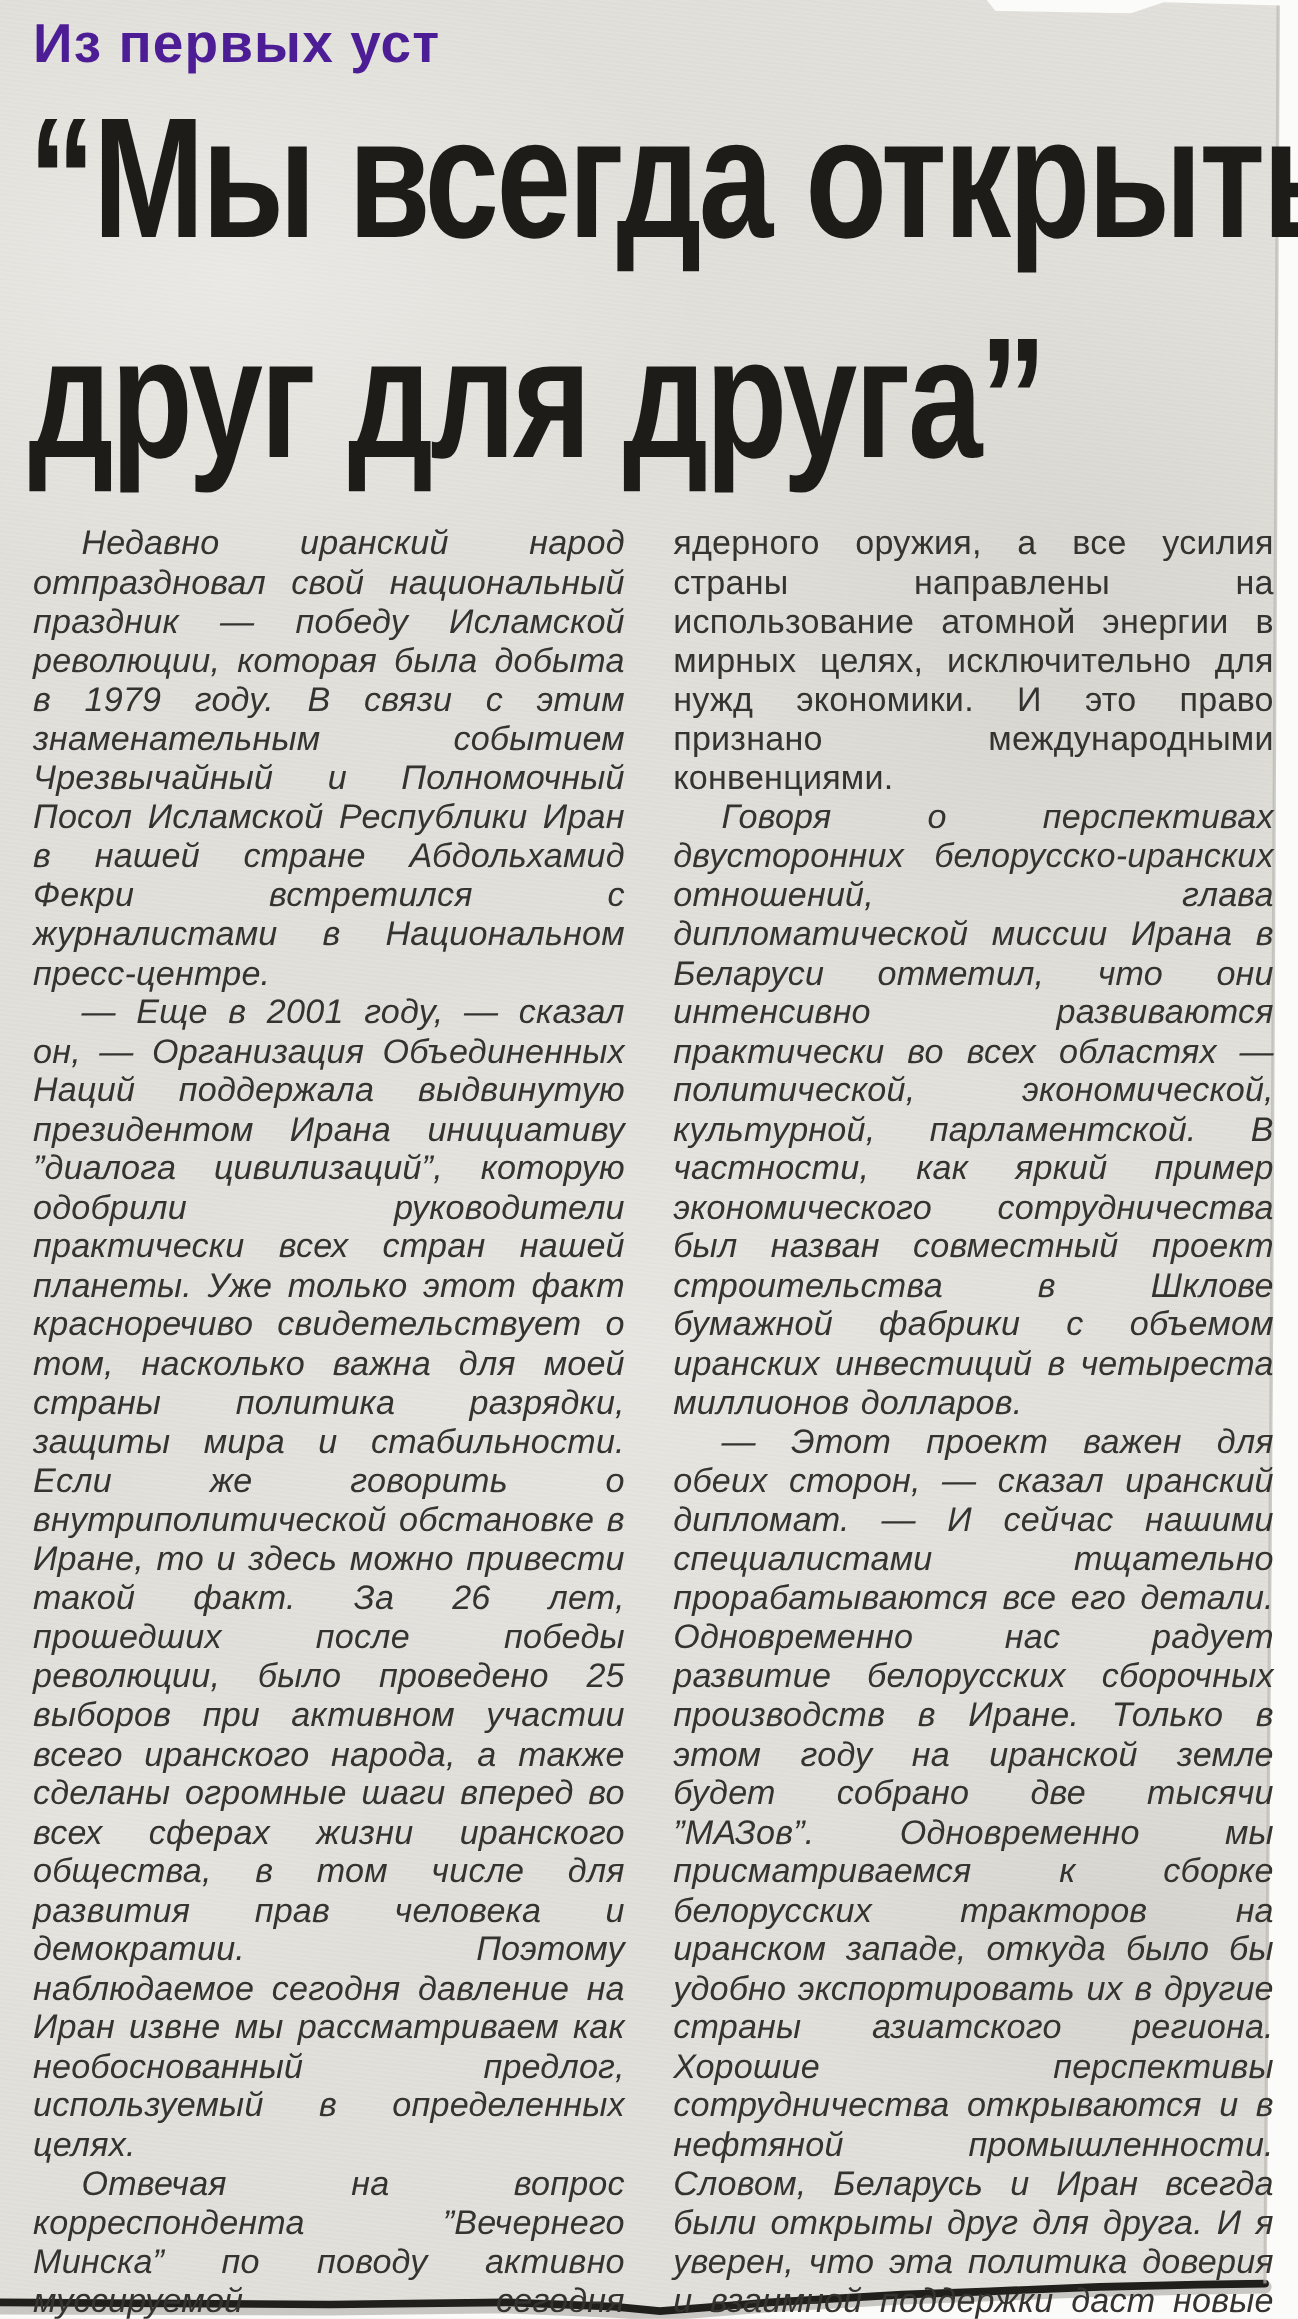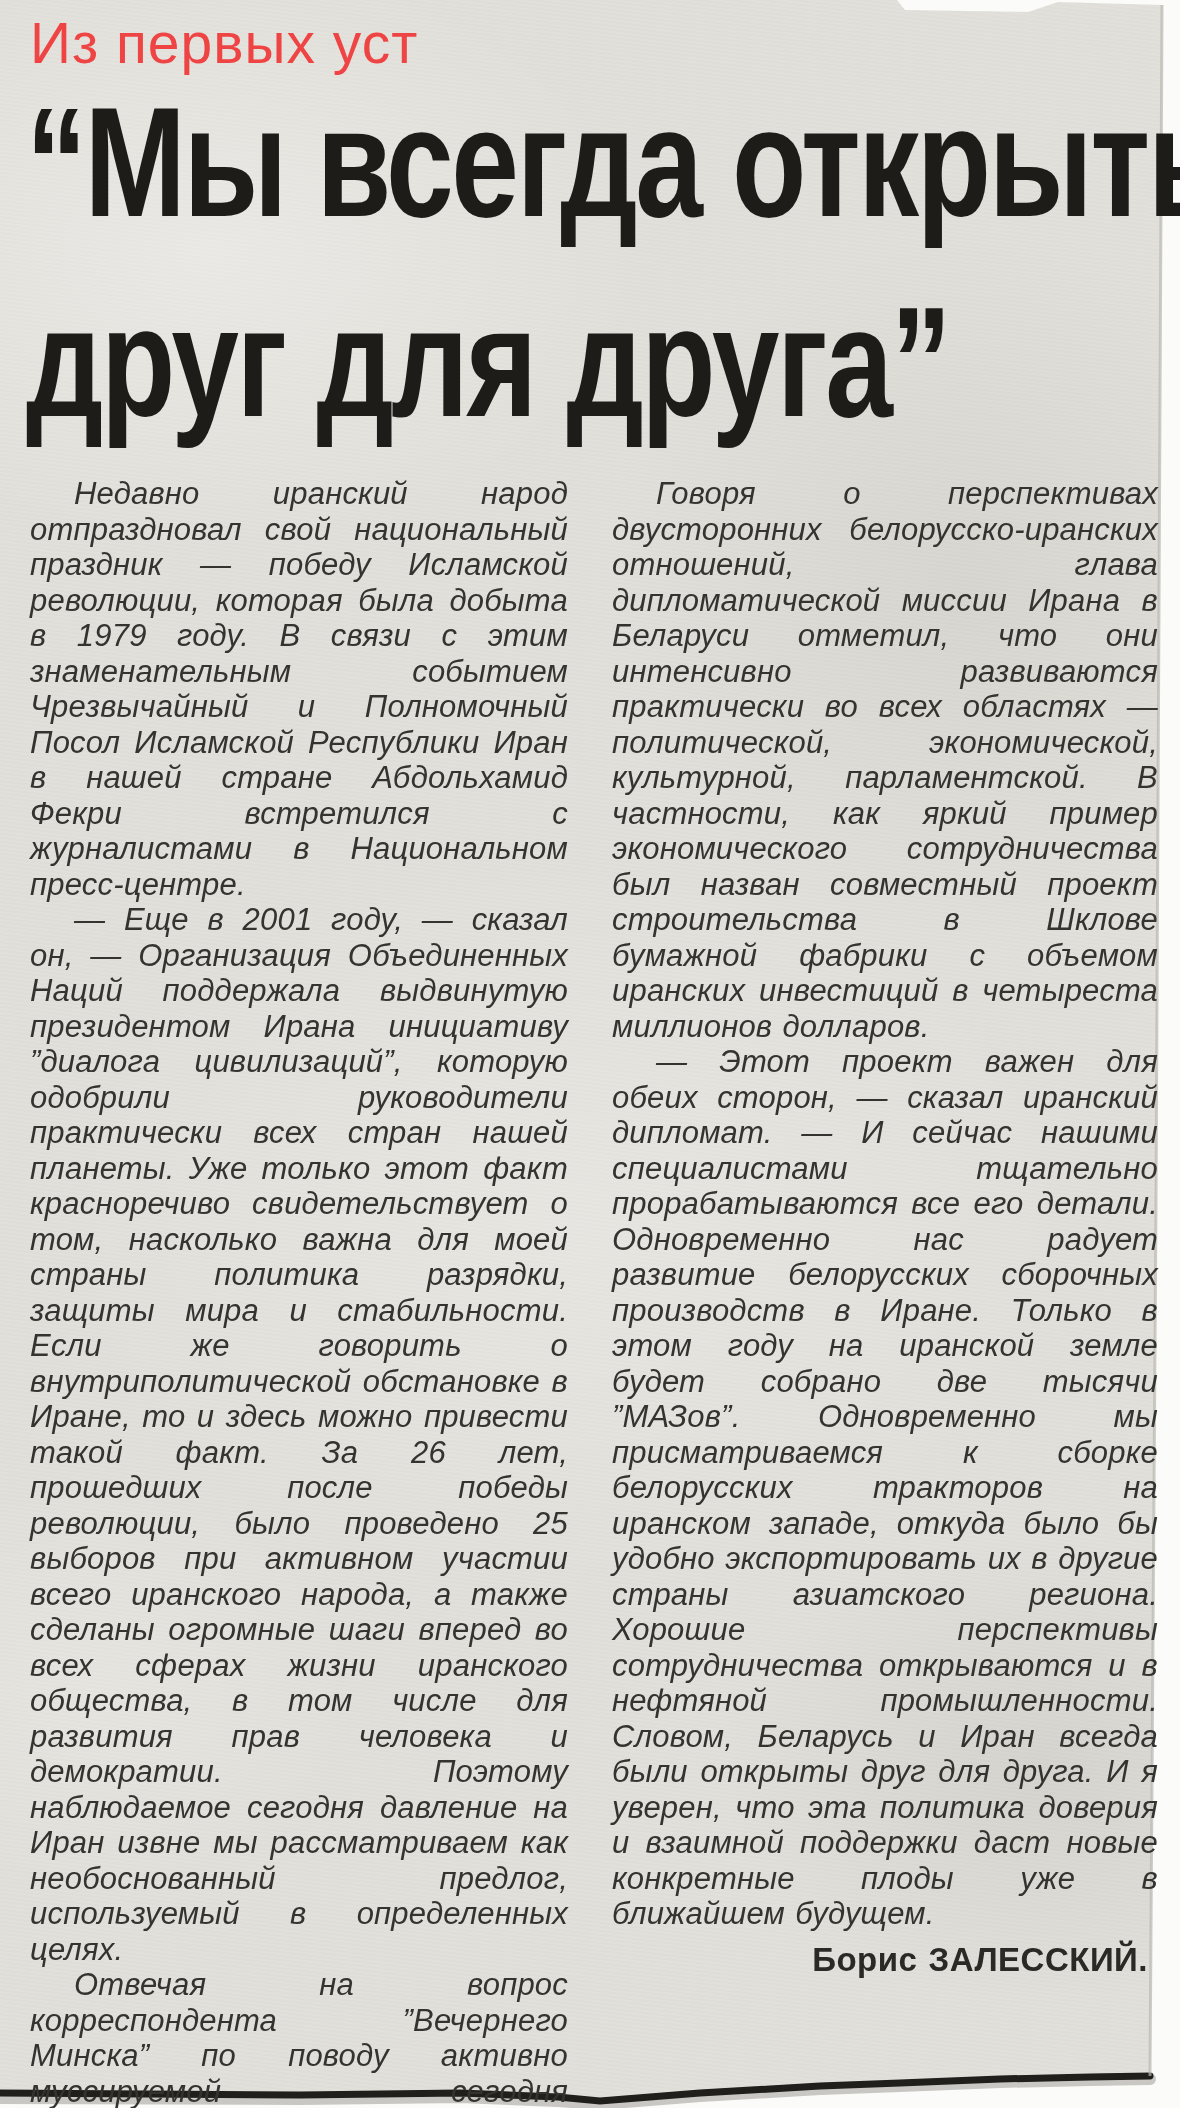--- a/index.html
+++ b/index.html
@@ -21,22 +21,22 @@
       repeating-linear-gradient(7deg, rgba(0,0,0,.012) 0 2px, rgba(255,255,255,.012) 2px 4px),
       #e2e0da;
     clip-path: polygon(
       0 0, 897px 0, 905px 10px, 1028px 12px, 1058px 2px, 1162px 5px,
       1156px 1200px, 1150px 2076px, 1000px 2079px, 900px 2083px,
       700px 2093px, 600px 2100px, 558px 2096px, 300px 2094px, 0 2092px);
   }
   .tear-svg{position:absolute;left:0;top:0;width:1180px;height:2108px;pointer-events:none;}
   .kicker{
     position:absolute;left:30px;top:12px;
-    font-weight:normal;font-size:57px;line-height:1.1;
-    letter-spacing:1px;color:#ef4444;white-space:nowrap;
+    font-weight:bold;font-size:50px;line-height:1.1;
+    letter-spacing:1px;color:#4c1d95;white-space:nowrap;
   }
   .headline{
     position:absolute;left:26px;top:62px;
     font-weight:bold;font-size:156px;line-height:200px;
     letter-spacing:-3px;color:#1d1c19;
     transform:scaleX(.78);transform-origin:left top;
     white-space:nowrap;
   }
   .col{
     position:absolute;top:476px;
@@ -72,16 +72,17 @@
   <div>друг для друга”</div>
 </div>
 
 <div class="col col-left">
     <p class="indent">Недавно иранский народ отпраздновал свой национальный праздник — победу Исламской революции, которая была добыта в 1979 году. В связи с этим знаменательным событием Чрезвычайный и Полномочный Посол Исламской Республики Иран в нашей стране Абдольхамид Фекри встретился с журналистами в Национальном пресс-центре.</p>
     <p class="indent">— Еще в 2001 году, — сказал он, — Организация Объединенных Наций поддержала выдвинутую президентом Ирана инициативу ”диалога цивилизаций”, которую одобрили руководители практически всех стран нашей планеты. Уже только этот факт красноречиво свидетельствует о том, насколько важна для моей страны политика разрядки, защиты мира и стабильности. Если же говорить о внутриполитической обстановке в Иране, то и здесь можно привести такой факт. За 26 лет, прошедших после победы революции, было проведено 25 выборов при активном участии всего иранского народа, а также сделаны огромные шаги вперед во всех сферах жизни иранского общества, в том числе для развития прав человека и демократии. Поэтому наблюдаемое сегодня давление на Иран извне мы рассматриваем как необоснованный предлог, используемый в определенных целях.</p>
     <p class="indent">Отвечая на вопрос корреспондента ”Вечернего Минска” по поводу активно муссируемой сегодня Вашингтоном иранской ядерной программы, Абдольхамид Фекри подчеркнул, что у Ирана нет никакой программы по производству</p>
   </div>
 
 <div class="col col-right">
+<p>ядерного оружия, а все усилия страны направлены на использование атомной энергии в мирных целях, исключительно для нужд экономики. И это право признано международными конвенциями.</p>
     <p class="indent">Говоря о перспективах двусторонних белорусско-иранских отношений, глава дипломатической миссии Ирана в Беларуси отметил, что они интенсивно развиваются практически во всех областях — политической, экономической, культурной, парламентской. В частности, как яркий пример экономического сотрудничества был назван совместный проект строительства в Шклове бумажной фабрики с объемом иранских инвестиций в четыреста миллионов долларов.</p>
     <p class="indent">— Этот проект важен для обеих сторон, — сказал иранский дипломат. — И сейчас нашими специалистами тщательно прорабатываются все его детали. Одновременно нас радует развитие белорусских сборочных производств в Иране. Только в этом году на иранской земле будет собрано две тысячи ”МАЗов”. Одновременно мы присматриваемся к сборке белорусских тракторов на иранском западе, откуда было бы удобно экспортировать их в другие страны азиатского региона. Хорошие перспективы сотрудничества открываются и в нефтяной промышленности. Словом, Беларусь и Иран всегда были открыты друг для друга. И я уверен, что эта политика доверия и взаимной поддержки даст новые конкретные плоды уже в ближайшем будущем.</p>
     <div class="byline">Борис ЗАЛЕССКИЙ.</div>
   </div>
 
 </body></html>

